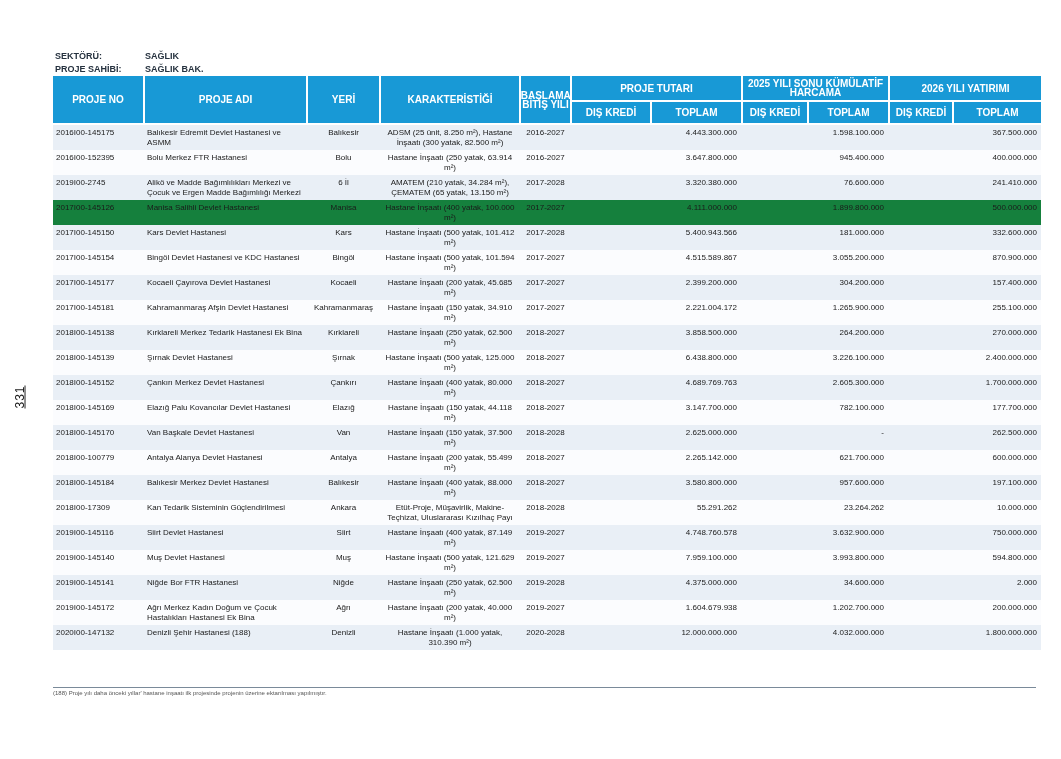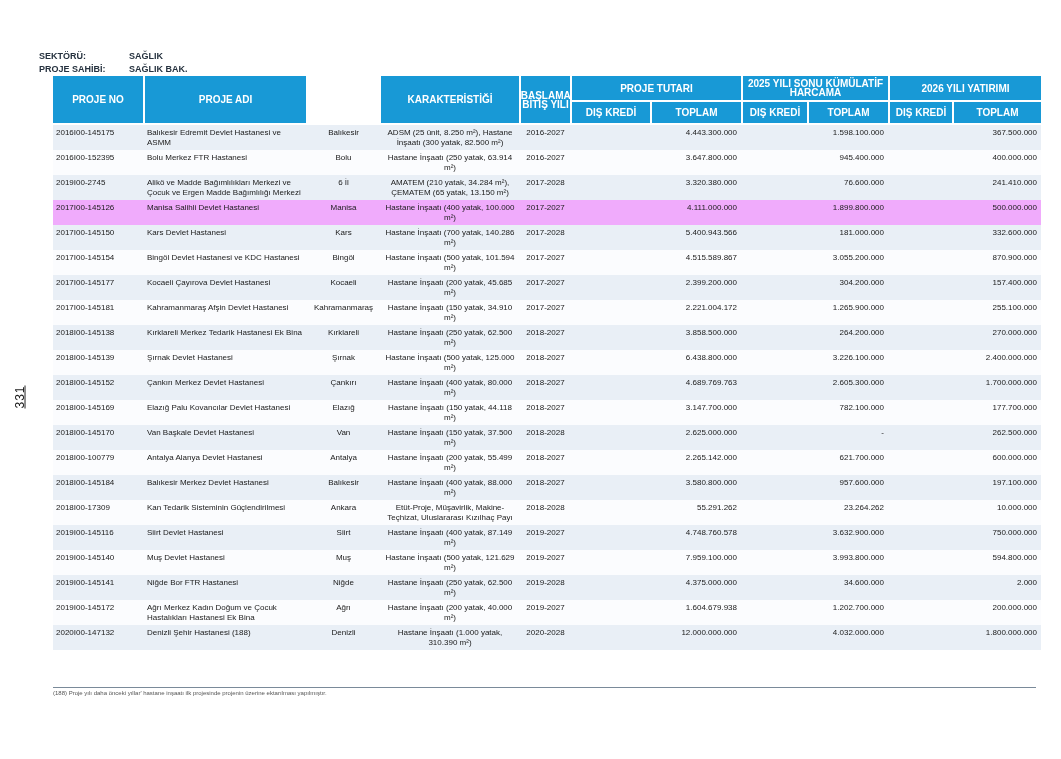--- a/index.html
+++ b/index.html
@@ -6,21 +6,21 @@
   body{
     width:1061px;height:759px;background:#ffffff;position:relative;
     font-family:"Liberation Sans","DejaVu Sans",sans-serif;color:#1a1a1a;
     overflow:hidden;
   }
   .pageno{
     position:absolute;left:8px;top:390px;
     transform:rotate(-90deg);transform-origin:center;
     font-size:12px;color:#222;text-decoration:underline;letter-spacing:1px;
   }
-  .meta{position:absolute;left:39px;top:50px;font-size:9px;font-weight:bold;color:#26323f;}
+  .meta{position:absolute;left:55px;top:50px;font-size:9px;font-weight:bold;color:#26323f;}
   .meta-row{display:flex;line-height:13px;}
   .meta-label{width:90px;}
   .meta-value{}
   .table{position:absolute;left:53px;top:76px;width:988px;}
   .thead{
     display:grid;
     grid-template-columns:90px 161px 71px 138px 49px 78px 89px 64px 79px 62px 87px;
     grid-template-rows:24px 21px;
     gap:2px;background:#ffffff;
   }
@@ -45,21 +45,21 @@
   .s6{grid-column:11;grid-row:2}
   .tbody{margin-top:2px;}
   .trow{
     display:grid;
     grid-template-columns:90px 161px 71px 138px 49px 78px 89px 64px 79px 62px 87px;
     column-gap:2px;
     min-height:25px;box-sizing:border-box;padding:3px 0 2px 0;
   }
   .trow.odd{background:#e9eff6;}
   .trow.even{background:#fbfcfe;}
-  .trow.hl{background:#f0abfc;}
+  .trow.hl{background:#15803d;}
   .td{
     font-size:8px;line-height:10px;box-sizing:border-box;padding:0 2px;
     overflow:hidden;
   }
   .td.c1{text-align:left;padding-left:3px;}
   .td.c2{text-align:left;}
   .td.c3,.td.c4,.td.c5{text-align:center;}
   .td.c6,.td.c7,.td.c8,.td.c9,.td.c10,.td.c11{text-align:right;padding-right:4px;}
   .footrule{position:absolute;left:53px;top:687px;width:983px;border-top:1px solid #7a8a99;}
   .footnote{position:absolute;left:53px;top:690px;font-size:6px;color:#555;}
@@ -77,20 +77,21 @@
   <div class="meta-row">
     <span class="meta-label">PROJE SAHİBİ:</span>
     <span class="meta-value">SAĞLIK BAK.</span>
   </div>
 </div>
 
 <div class="table">
   <div class="thead">
     <div class="h h1">PROJE NO</div>
     <div class="h h2">PROJE ADI</div>
+    <div class="h h3">YERİ</div>
     <div class="h h4">KARAKTERİSTİĞİ</div>
     <div class="h h5">BAŞLAMA BİTİŞ YILI</div>
     <div class="h g1">PROJE TUTARI</div>
     <div class="h g2">2025 YILI SONU KÜMÜLATİF HARCAMA</div>
     <div class="h g3">2026 YILI YATIRIMI</div>
     <div class="h s1">DIŞ KREDİ</div>
     <div class="h s2">TOPLAM</div>
     <div class="h s3">DIŞ KREDİ</div>
     <div class="h s4">TOPLAM</div>
     <div class="h s5">DIŞ KREDİ</div>
@@ -146,21 +147,21 @@
         <div class="td c7">4.111.000.000</div>
         <div class="td c8"></div>
         <div class="td c9">1.899.800.000</div>
         <div class="td c10"></div>
         <div class="td c11">500.000.000</div>
       </div>
       <div class="trow odd">
         <div class="td c1">2017I00-145150</div>
         <div class="td c2">Kars Devlet Hastanesi</div>
         <div class="td c3">Kars</div>
-        <div class="td c4">Hastane İnşaatı (700 yatak, 140.286 m²)</div>
+        <div class="td c4">Hastane İnşaatı (500 yatak, 101.412 m²)</div>
         <div class="td c5">2017-2028</div>
         <div class="td c6"></div>
         <div class="td c7">5.400.943.566</div>
         <div class="td c8"></div>
         <div class="td c9">181.000.000</div>
         <div class="td c10"></div>
         <div class="td c11">332.600.000</div>
       </div>
       <div class="trow even">
         <div class="td c1">2017I00-145154</div>

